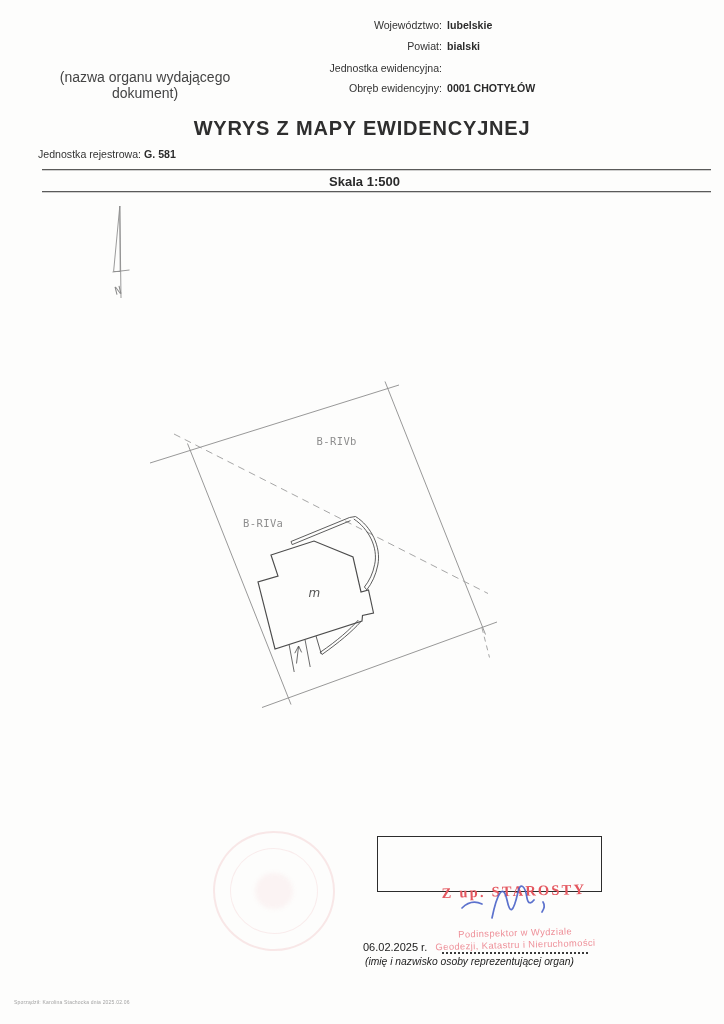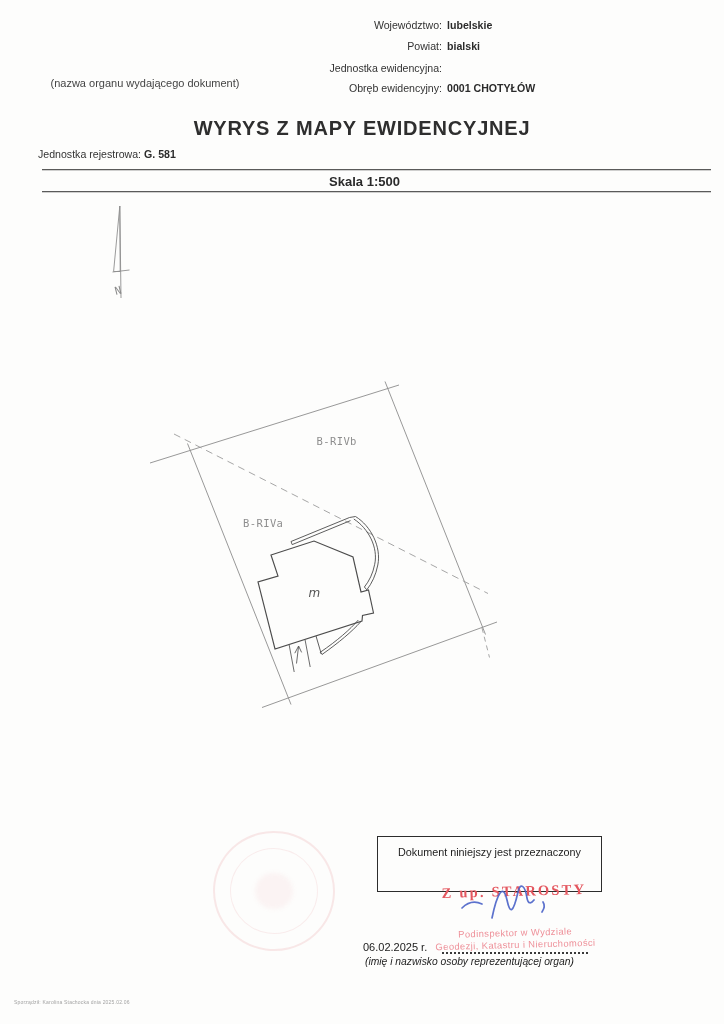--- a/index.html
+++ b/index.html
@@ -4,21 +4,21 @@
 <style>
   html,body{margin:0;padding:0;background:#e8e8e8;}
   .page{
     position:relative;width:724px;height:1024px;margin:0 auto;
     background:#fdfdfc;overflow:hidden;
     font-family:"Liberation Sans",sans-serif;color:#222;
   }
   
   .org-block{position:absolute;left:45px;top:56px;width:200px;text-align:center;}
   .org-name{font-weight:bold;font-size:14.5px;letter-spacing:.6px;color:#3a3a3a;}
-  .org-caption{margin-top:21px;font-size:11px;color:#444;}
+  .org-caption{margin-top:13px;font-size:14px;color:#444;}
   .info-row{position:absolute;left:250px;width:300px;display:flex;font-size:10.6px;color:#333;}
   .info-row .lbl{flex:0 0 192px;text-align:right;}
   .info-row .val{margin-left:5px;font-weight:bold;color:#2b2b2b;}
   .row0{top:19px}.row1{top:40px}.row2{top:62px}.row3{top:82px}
   
   .doc-title{position:absolute;left:0;right:0;top:117px;text-align:center;
     font-weight:bold;font-size:20px;letter-spacing:.8px;color:#2e2e2e;}
   .registry{position:absolute;left:38px;top:148px;font-size:10.6px;color:#333;}
   .registry b{color:#2b2b2b;}
   .rule{position:absolute;left:42px;width:669px;height:1px;background:#5a5a5a;
@@ -143,21 +143,20 @@
     <g font-family="DejaVu Sans Mono, monospace" stroke="none">
       <text x="316.5" y="445" font-size="10.5" letter-spacing="0.4" fill="#8e8e8e">B-RIVb</text>
       <text x="243" y="527" font-size="10.5" letter-spacing="0.4" fill="#8e8e8e">B-RIVa</text>
       <text x="308.5" y="596.5" font-size="12" font-style="italic" fill="#555" font-family="DejaVu Sans, sans-serif">m</text>
     </g>
   </svg>
 
   <div class="round-stamp"></div>
 
   <div class="notice-box">
-    <div>Dokument niniejszy jest przeznaczony</div>
   </div>
 
   <div class="stamp-block">
     <div class="stamp-title">Z up. STAROSTY</div>
     <div class="stamp-sub sub1">Podinspektor w Wydziale</div>
     <div class="stamp-sub sub2">Geodezji, Katastru i Nieruchomości</div>
   </div>
 
   <svg class="signature-svg" viewBox="0 0 120 50" xmlns="http://www.w3.org/2000/svg">
     <g stroke="#4b63c8" stroke-width="1.7" fill="none" opacity="0.9" stroke-linecap="round">

